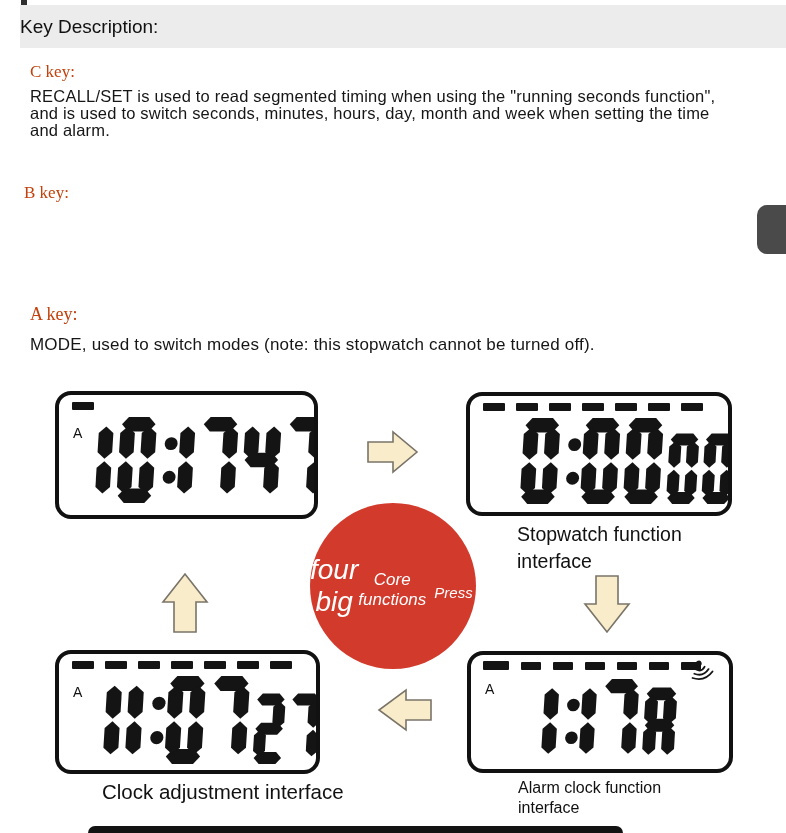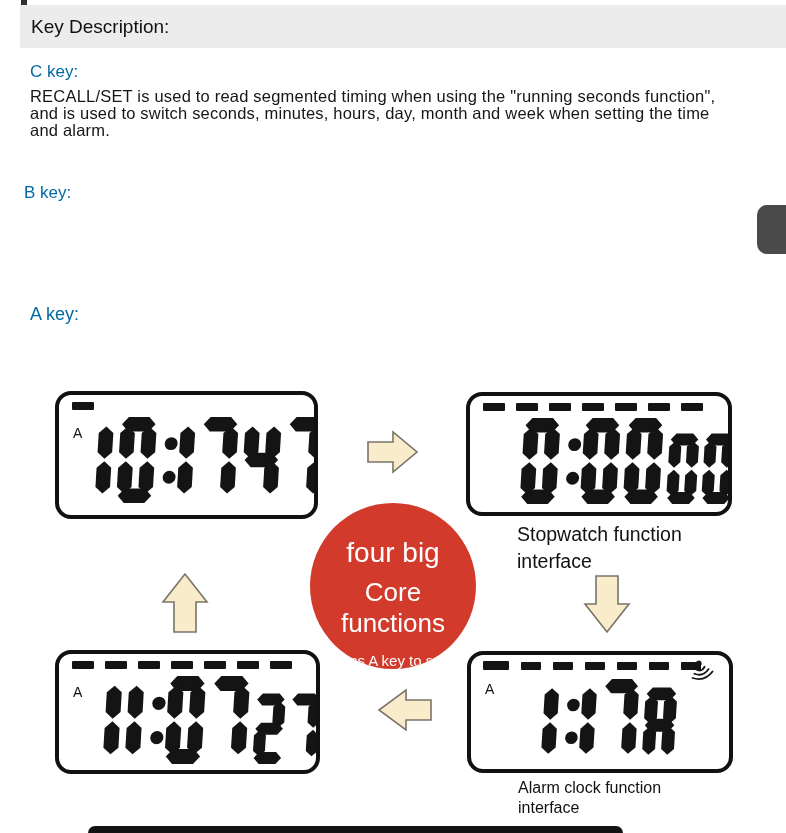--- a/index.html
+++ b/index.html
@@ -1,34 +1,34 @@
 <!DOCTYPE html>
 <html style="--badge: #d23a2c; --arrow-fill: #f8ecca; --arrow-stroke: #7a7468; --lcd: #141414; --header-bg: #ececec;"><head>
 <meta charset="utf-8">
 <style>
   html,body{margin:0;padding:0;background:#fff;}
   .page{position:relative;width:786px;height:833px;background:#fff;overflow:hidden;
         font-family:"Liberation Sans",sans-serif;color:#1a1a1a;}
   .abs{position:absolute;}
   .corner{left:21px;top:0;width:6px;height:5px;background:#2f2f2f;}
   .header-bar{left:20px;top:5px;width:766px;height:43px;background:var(--header-bg);
-      display:flex;align-items:center;box-sizing:border-box;padding-left:11px;}
+      display:flex;align-items:center;box-sizing:border-box;}
   .header-bar span{font-size:19px;color:#111;}
-  .key-h{font-size:17px;color:#0369a1;}
+  .key-h{font-size:17px;color:#c2410c;font-family:Liberation Serif, serif;}
   .key-p{font-size:16.5px;line-height:17px;letter-spacing:.2px;white-space:pre-line;color:#161616;}
   .lcd{border:4px solid #111;border-radius:16px;background:#fff;}
   .lcd svg.seg{position:absolute;left:0;top:0;}
   .lcd svg.seg polygon,.lcd svg.seg circle,.lcd svg.seg rect{fill:var(--lcd);}
   .ind{position:absolute;left:14px;font-size:14px;color:#111;font-weight:500;}
   .caption{color:#111;white-space:pre-line;}
   .badge{left:310px;top:503px;width:166px;height:166px;border-radius:50%;background:var(--badge);
-      color:#fff;display:flex;flex-direction:column;align-items:center;justify-content:flex-end;
-      text-align:center;overflow:hidden;}
+      color:#fff;display:flex;flex-direction:row;align-items:center;justify-content:flex-start;
+      text-align:center;overflow:hidden;font-style:italic;}
   .badge .l1{font-size:28px;}
-  .badge .l2{font-size:26px;margin-top:8px;}
+  .badge .l2{font-size:17px;margin-top:8px;}
   .badge .l3{font-size:15px;margin-top:13px;white-space:nowrap;margin-left:8px;}
   .arrow polygon{fill:var(--arrow-fill);stroke:var(--arrow-stroke);stroke-width:1.6;}
   .waves path{stroke:var(--lcd);stroke-width:1.8;fill:none;stroke-linecap:round;}
   .waves circle{fill:var(--lcd);}
   .tab{left:757px;top:205px;width:29px;height:49px;background:#4a4a4a;border-radius:10px 0 0 10px;}
   .bottombar{left:88px;top:826px;width:535px;height:7px;background:#131313;border-radius:8px 8px 0 0;}
 </style>
 </head>
 <body>
 
@@ -43,20 +43,21 @@
   <div class="abs key-h" style="left:30px;top:62px">C key:</div>
   <div class="abs key-p" style="left:30px;top:88px;width:752px">RECALL/SET is used to read segmented timing when using the "running seconds function",
 and is used to switch seconds, minutes, hours, day, month and week when setting the time
 and alarm.</div>
 
   <div class="abs key-h" style="left:24px;top:183px">B key:</div>
 
   <div class="abs tab"></div>
 
   <div class="abs key-h" style="left:30px;top:304px;font-size:18px">A key:</div>
+  <div class="abs key-p" style="left:30px;top:336px;width:720px;font-size:17px">MODE, used to switch modes (note: this stopwatch cannot be turned off).</div>
 
   <div class="abs lcd" style="left:55px;top:391px;width:255px;height:120px">
     <svg class="seg" width="255" height="120" viewBox="0 0 255 120">
         <rect x="13" y="7" width="22" height="8" rx="1"></rect>
         <g transform="translate(40.7 22.0) scale(0.4300) skewX(-3.5)">
           <polygon points="0.0,37.1 0.0,81.8 17.0,97.0 34.0,81.8 34.0,37.1 17.0,22.0"></polygon>
           <polygon points="0.0,118.2 0.0,162.8 17.0,178.0 34.0,162.8 34.0,118.2 17.0,103.0"></polygon>
         </g>
         <g transform="translate(62.2 22.0) scale(0.4300) skewX(-3.5)">
           <polygon points="18.1,0.0 65.8,0.0 81.0,17.0 65.8,34.0 18.1,34.0 3.0,17.0"></polygon>
@@ -195,20 +196,21 @@
           <polygon points="18.1,166.0 65.8,166.0 81.0,183.0 65.8,200.0 18.1,200.0 3.0,183.0"></polygon>
         </g>
         <g transform="translate(232.7 39.6) scale(0.3520) skewX(-3.5)">
           <polygon points="18.1,0.0 65.8,0.0 81.0,17.0 65.8,34.0 18.1,34.0 3.0,17.0"></polygon>
           <polygon points="50.0,37.1 50.0,81.8 67.0,97.0 84.0,81.8 84.0,37.1 67.0,22.0"></polygon>
           <polygon points="50.0,118.2 50.0,162.8 67.0,178.0 84.0,162.8 84.0,118.2 67.0,103.0"></polygon>
         </g>
       </svg>
     <span class="ind" style="top:30px">A</span>
   </div>
+  <div class="abs caption" style="left:102px;top:780px;font-size:20.5px">Clock adjustment interface</div>
 
   <div class="abs lcd" style="left:467px;top:651px;width:258px;height:114px">
     <svg class="seg" width="258" height="114" viewBox="0 0 258 114">
         <rect x="12" y="6" width="26" height="9" rx="1"></rect>
         <rect x="50" y="7" width="20" height="8" rx="1"></rect>
         <rect x="82" y="7" width="20" height="8" rx="1"></rect>
         <rect x="114" y="7" width="20" height="8" rx="1"></rect>
         <rect x="146" y="7" width="20" height="8" rx="1"></rect>
         <rect x="178" y="7" width="20" height="8" rx="1"></rect>
         <rect x="210" y="7" width="20" height="8" rx="1"></rect>

